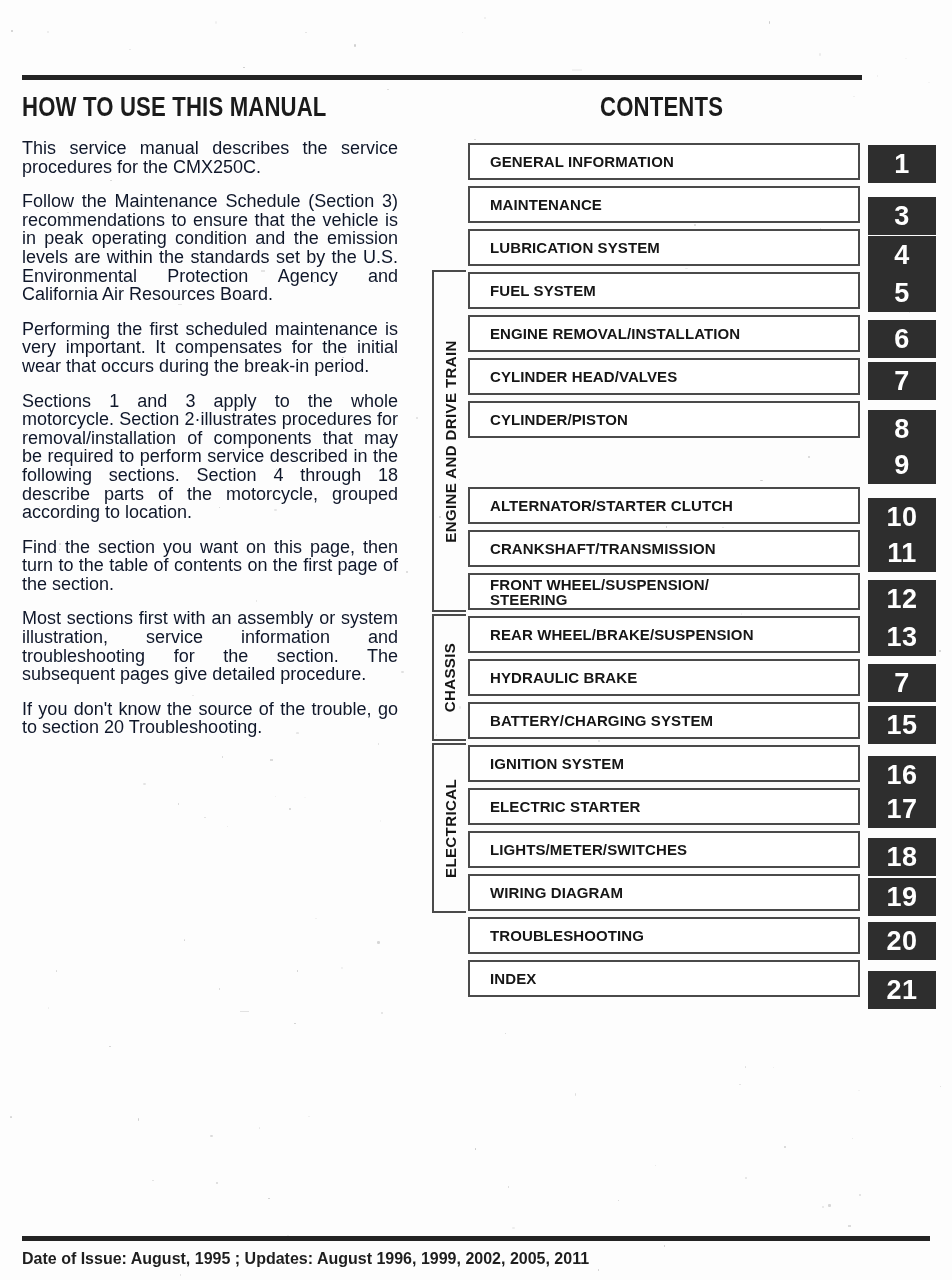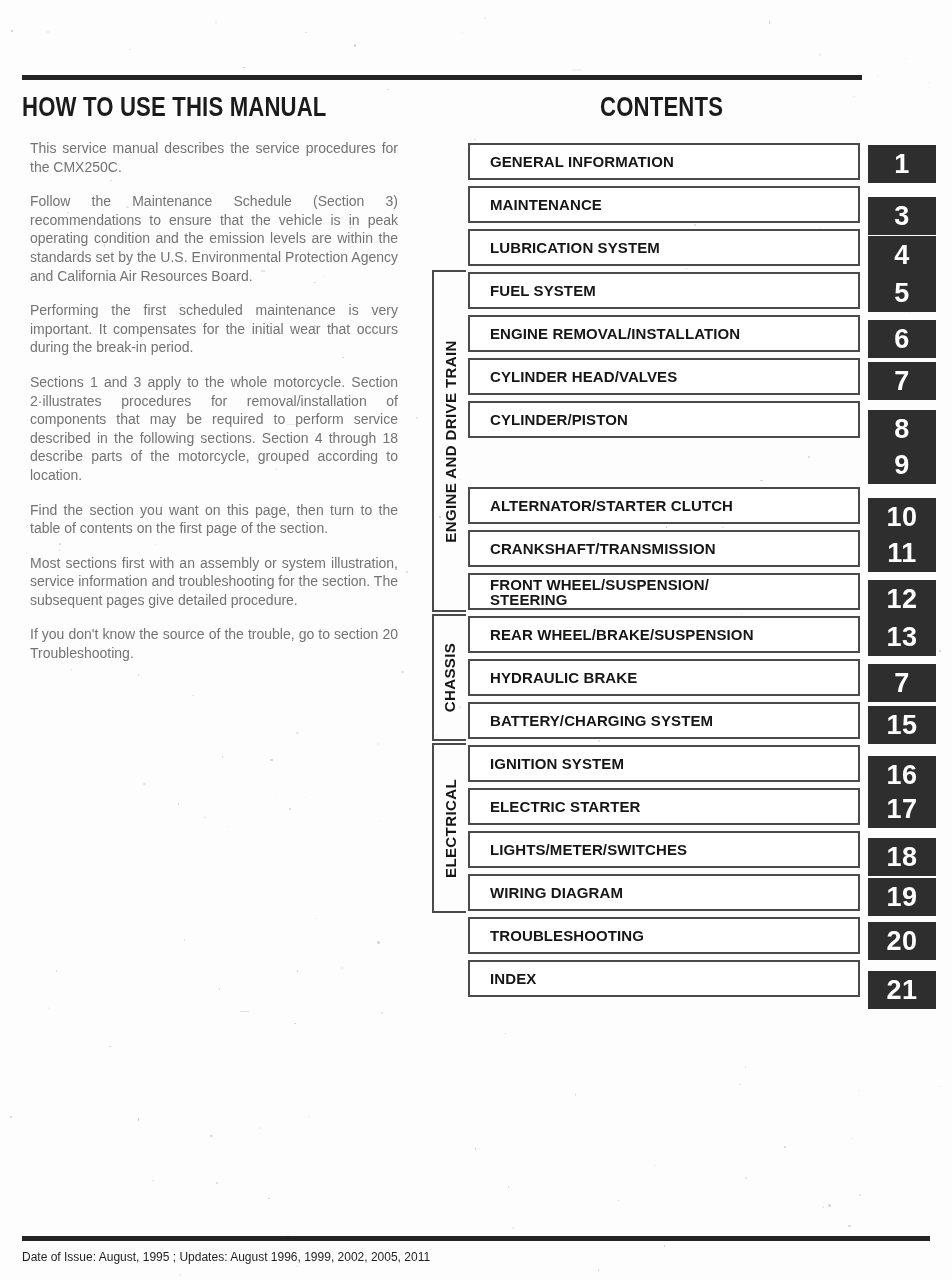--- a/index.html
+++ b/index.html
@@ -68,25 +68,25 @@
   #heading-right { left: 600px; top: 92px; }
 
   
   #body-col {
     position: absolute;
     left: 22px;
     top: 139px;
     width: 376px;
   }
   #body-col p {
-    margin: 0 0 16px 8px;
-    font-size: 14px;
+    margin: 0 0 16px 0;
+    font-size: 18px;
     line-height: 18.6px;
     text-align: justify;
-    color: #737373;
+    color: #0f172a;
     font-weight: 500;
   }
   #body-col p:last-child { margin-bottom: 0; }
 
   
   #contents {
     position: absolute;
     left: 432px;
     top: 143px;
     width: 500px;
@@ -482,15 +482,15 @@
       </div>
       <div class="bracket" style="top: 471px; height: 127px;">
         <span>CHASSIS</span>
       </div>
       <div class="bracket" style="top: 600px; height: 170px;">
         <span>ELECTRICAL</span>
       </div>
     </div>
 
   <div class="rule rule-bottom"></div>
-  <div id="footer" style="position:absolute;left:22px;top:1250px;font-size:12px;color:#1e1e1e;font-weight:400;">Date of Issue: August, 1995 ; Updates: August 1996, 1999, 2002, 2005, 2011</div>
+  <div id="footer" style="position:absolute;left:22px;top:1250px;font-size:16px;color:#1e1e1e;font-weight:700;">Date of Issue: August, 1995 ; Updates: August 1996, 1999, 2002, 2005, 2011</div>
 
 </div>
 
 </body></html>

